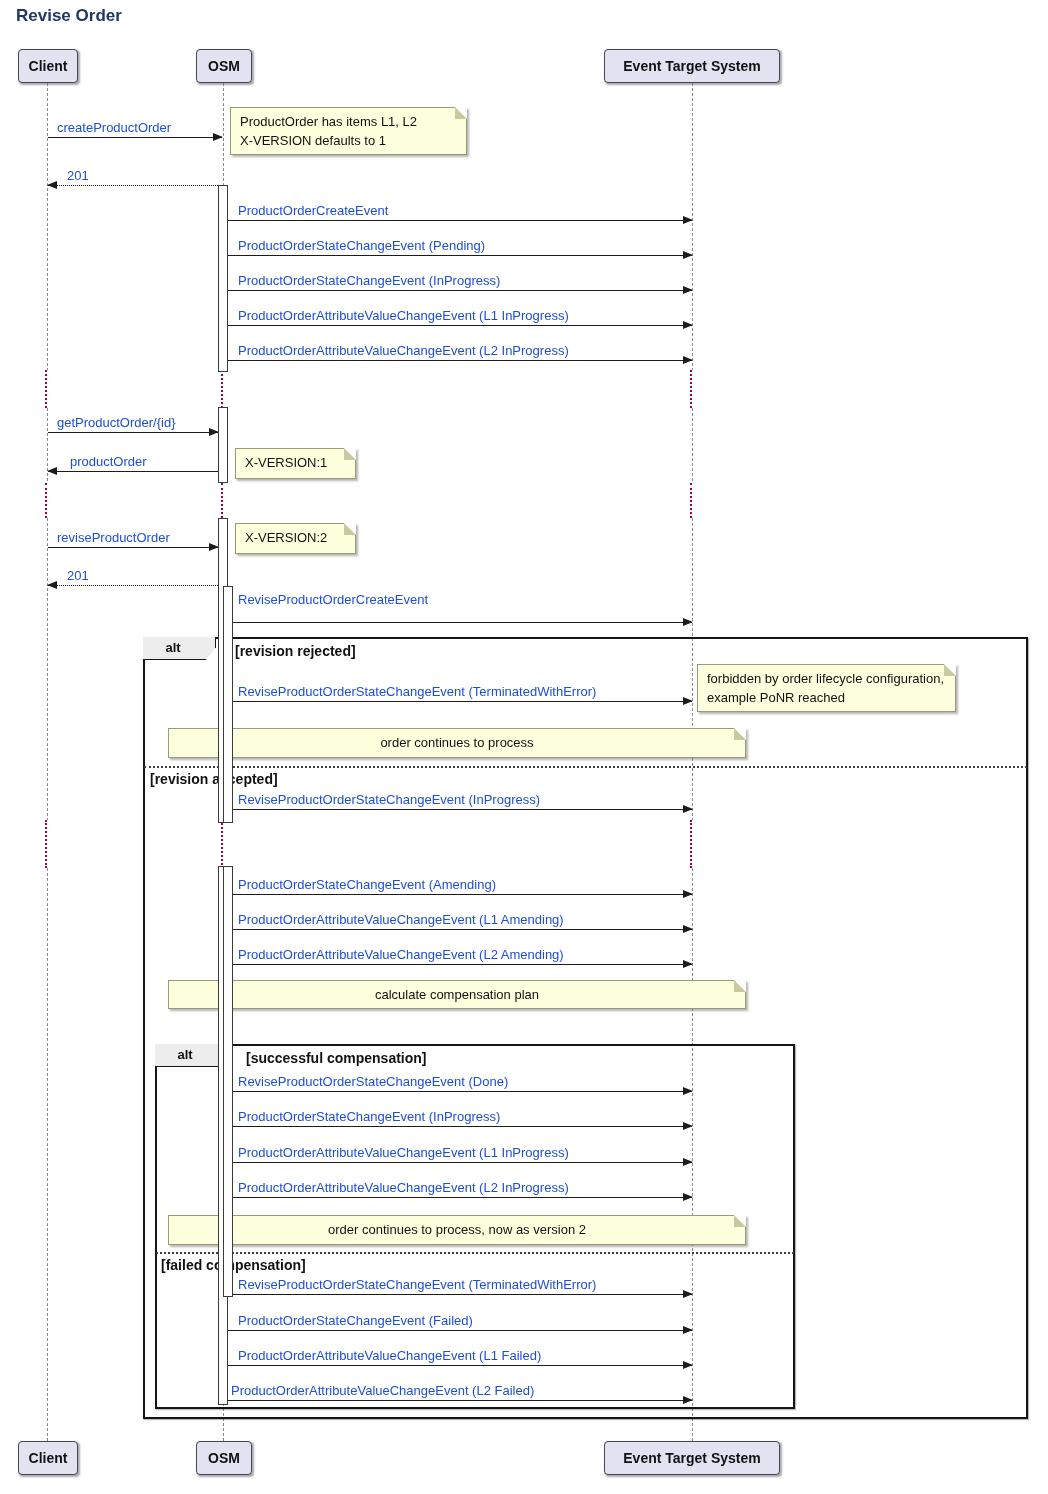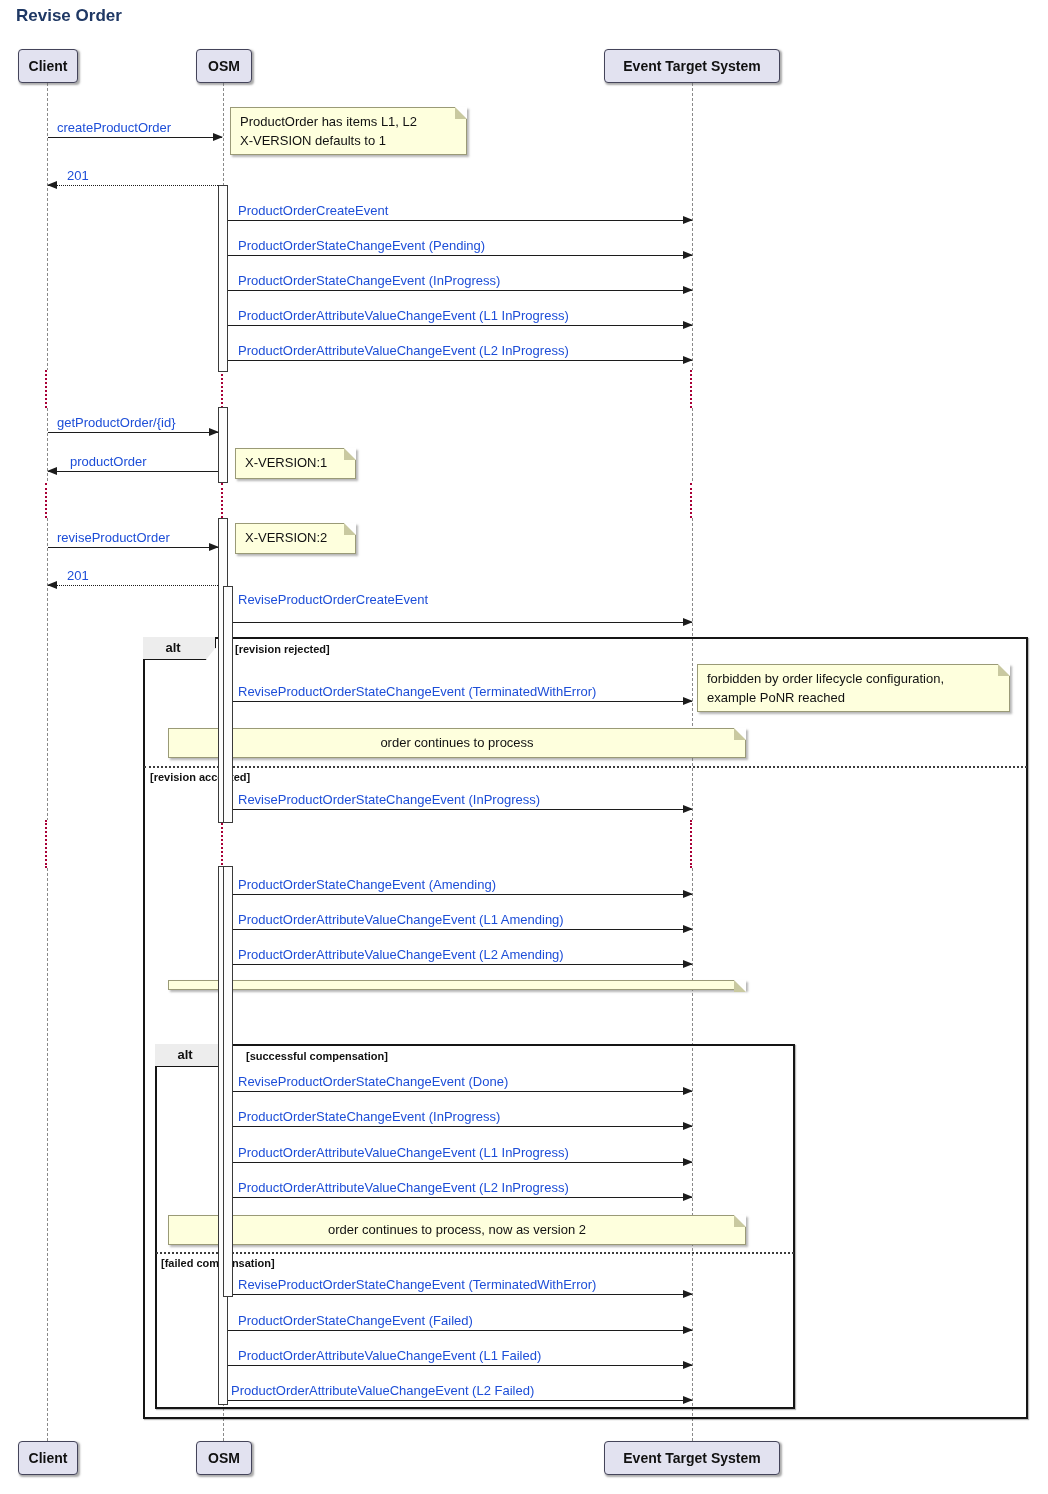--- a/index.html
+++ b/index.html
@@ -9,21 +9,21 @@
   .participant{position:absolute;height:34px;background:#E2E2F0;border:1px solid #44445a;
                border-radius:4px;display:flex;align-items:center;justify-content:center;
                font-size:14px;box-shadow:1.5px 1.5px 2px rgba(100,100,100,.55);box-sizing:border-box;font-weight:bold;}
   .lifeline{position:absolute;width:0;border-left:1px dashed #8a8a8a;}
   .delay-seg{position:absolute;width:4px;background:#fff;border-left:2px dotted #A80036;}
   .delay-text{position:absolute;font-size:11px;text-align:center;color:#222;}
   .frame{position:absolute;border:2px solid #151515;box-sizing:border-box;box-shadow:1px 1px 1px rgba(80,80,80,.4);}
   .frame-label{position:absolute;height:23px;background:#EDEDED;border-bottom:1px solid #151515;border-right:1px solid #151515;
                font-size:13px;font-weight:bold;display:flex;align-items:center;justify-content:center;
                clip-path:polygon(0 0,100% 0,100% 45%,86% 100%,0 100%);box-sizing:border-box;padding-bottom:2px;padding-right:12px;}
-  .guard{position:absolute;font-size:11px;font-weight:bold;white-space:nowrap;}
+  .guard{position:absolute;font-size:14px;font-weight:bold;white-space:nowrap;}
   .divider{position:absolute;height:0;border-top:2px dotted #3c3c3c;}
   .note{position:absolute;background:#FEFFDD;border:1px solid #9a9a77;font-size:13px;line-height:19px;
         padding:4px 9px;box-shadow:1.5px 1.5px 2px rgba(110,110,110,.5);box-sizing:border-box;}
   .note::before{content:"";position:absolute;top:-1px;right:-1px;border-width:0 12px 12px 0;border-style:solid;
         border-color:#fff #fff #c9c9a0 #c9c9a0;}
   .note.center{text-align:center;}
   .act{position:absolute;width:10px;background:#FDFDFD;border:1px solid #3a3a3a;box-sizing:border-box;}
   .arrow{position:absolute;height:0;border-top:1.5px solid #1c1c1c;}
   .arrow.dotted{border-top-style:dotted;border-top-width:1.5px;}
   .hr{position:absolute;right:-1px;top:-5px;width:0;height:0;border-left:10px solid #1c1c1c;
@@ -66,26 +66,27 @@
   <div class="guard" style="left:246px;top:1050px">[successful compensation]</div>
   <div class="divider" style="left:156px;top:1252px;width:638px"></div>
   <div class="guard" style="left:161px;top:1257px">[failed compensation]</div>
 
   <div class="note" style="left:230px;top:107px;width:237px">
     <div>ProductOrder has items L1, L2</div>
     <div>X-VERSION defaults to 1</div>
   </div>
   <div class="note" style="left:235px;top:448px;width:121px;height:31px">X-VERSION:1</div>
   <div class="note" style="left:235px;top:523px;width:121px;height:31px">X-VERSION:2</div>
-  <div class="note" style="left:697px;top:664px;width:313px">
+  <div class="note" style="left:697px;top:664px;width:259px">
     <div>forbidden by order lifecycle configuration,</div>
     <div>example PoNR reached</div>
   </div>
   <div class="note center" style="left:168px;top:728px;width:578px;height:30px">order continues to process</div>
   <div class="note center" style="left:168px;top:980px;width:578px">
+    <div>calculate compensation plan</div>
   </div>
   <div class="note center" style="left:168px;top:1215px;width:578px;height:30px">order continues to process, now as version 2</div>
 
   <div class="act" style="left:218px;top:185px;height:187px"></div>
   <div class="act" style="left:218px;top:407px;height:76px"></div>
   <div class="act" style="left:218px;top:518px;height:305px"></div>
   <div class="act" style="left:218px;top:866px;height:539px"></div>
   <div class="act" style="left:223px;top:586px;height:237px"></div>
   <div class="act" style="left:223px;top:866px;height:431px"></div>
 

